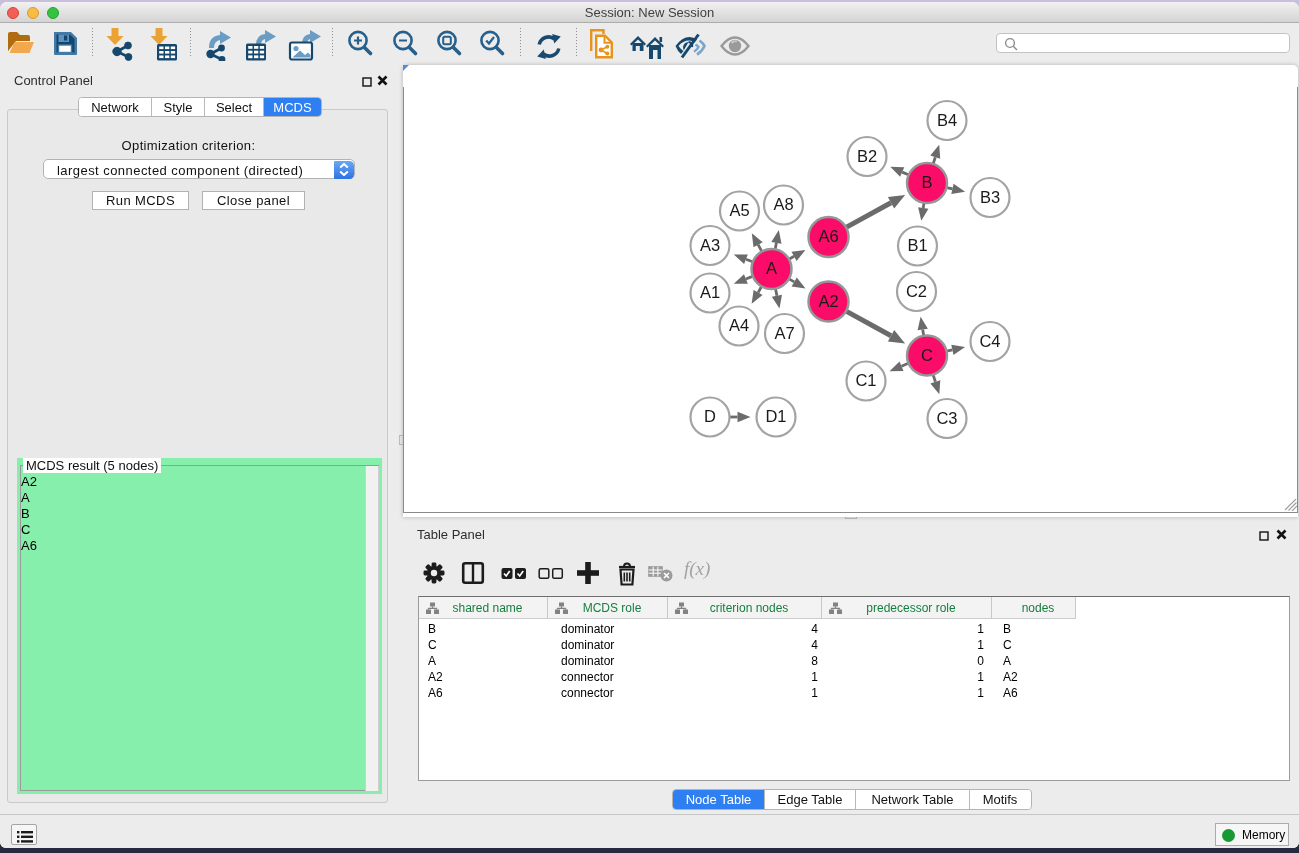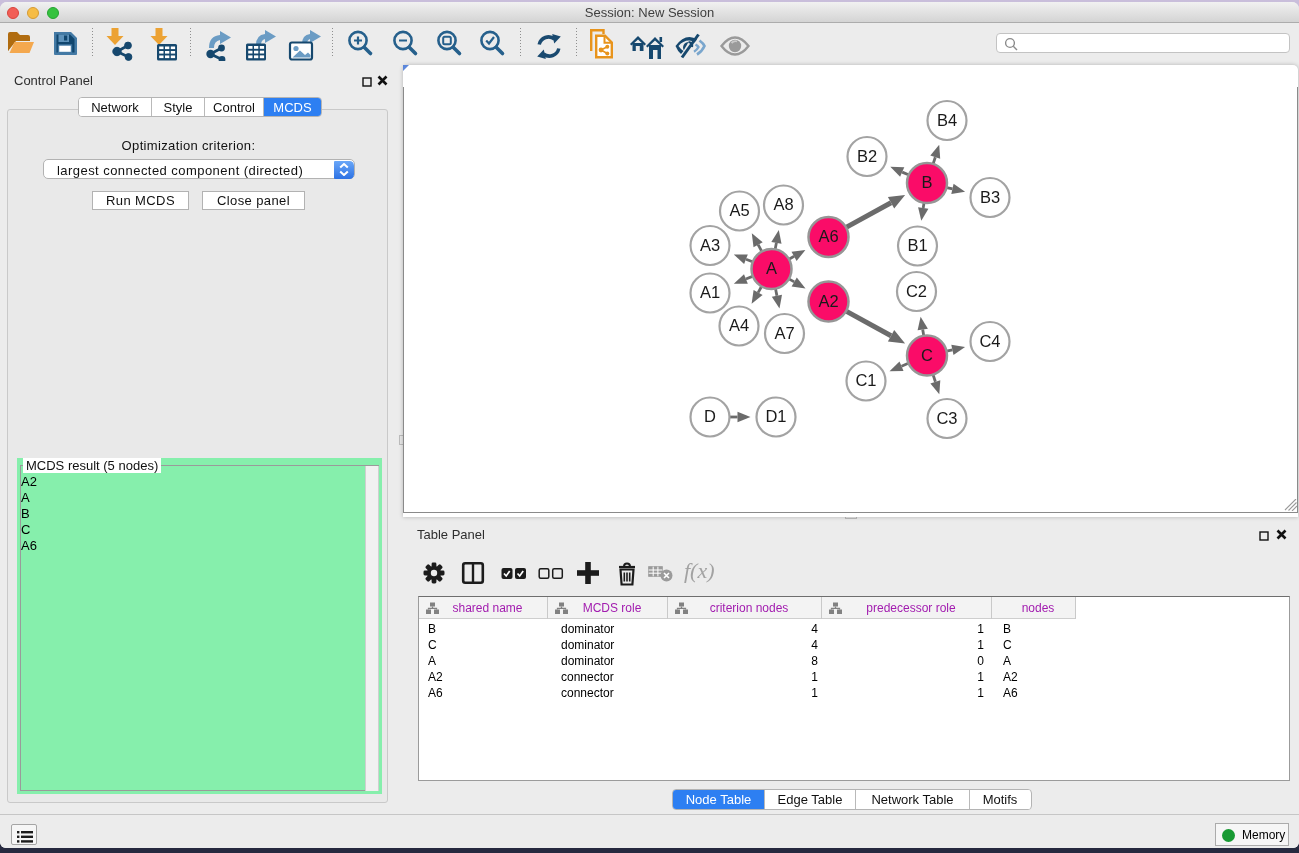--- a/index.html
+++ b/index.html
@@ -47,21 +47,21 @@
   background:linear-gradient(#f2f2f2,#d6d6d6); border:1px solid #a8a8a8; border-bottom:1px solid #9a9a9a;
   border-radius:5px 5px 0 0; }
 #net-title { position:absolute; left:0; right:0; top:4px; text-align:center; font-size:13px; color:#333; }
 #net-canvas { position:absolute; left:0; top:22px; width:895px; height:426px; background:#fff;
   border:1px solid #8a8a8a; border-top:none; }
 
 #tp-title { position:absolute; left:417px; top:525px; font-size:13px; color:#2e2e2e; }
 #tbl { position:absolute; left:418px; top:594px; width:872px; height:185px; background:#fff; border:1px solid #9b9b9b; border-top:1px solid #6e6e6e; }
 #tbl-head { position:absolute; left:0; top:0; width:657px; height:22px; background:#f3f3f3; border-bottom:1px solid #cecece; }
 .th { position:absolute; top:0; height:22px; border-right:1px solid #c9c9c9; }
-.th .t { position:absolute; left:9px; right:0; top:4px; text-align:center; font-size:12px; color:#a21caf; }
+.th .t { position:absolute; left:9px; right:0; top:4px; text-align:center; font-size:12px; color:#15803d; }
 .thi { position:absolute; left:7px; top:5px; }
 .row { position:absolute; font-size:12px; color:#000; height:16px; }
 .cell { position:absolute; top:2px; }
 
 #statusbar { position:absolute; left:0; top:812px; width:1299px; height:48px; background:#ececec; border-top:1px solid #c6c6c6; }
 #memorybtn { position:absolute; left:1215px; top:8px; width:74px; height:23px; background:#f6f6f6;
   border:1px solid #ababab; font-size:12px; color:#000; }
 #listbtn { position:absolute; left:10.5px; top:8.5px; width:26px; height:21.5px; background:#f6f6f6;
   border:1px solid #a5a5a5; border-radius:2px; }
 </style>
@@ -239,21 +239,21 @@
   <div class="winbtns" style="left:362px;top:73px;"><svg width="10" height="10" viewBox="0 0 10 10">
         <rect x="1" y="1" width="8" height="8" fill="none" stroke="#111" stroke-width="1.4"></rect>
       </svg></div>
   <div class="winbtns" style="left:377px;top:72px;"><svg width="11" height="11" viewBox="0 0 11 11">
         <path d="M1.5 1.5 L9.5 9.5 M9.5 1.5 L1.5 9.5" stroke="#111" stroke-width="2.6"></path>
       </svg></div>
   <div id="cp-body"></div>
   <div class="tabgroup" style="left:78px;top:95px;width:244px;">
     <div class="tab" style="width:73px;">Network</div>
     <div class="tab" style="width:53px;">Style</div>
-    <div class="tab" style="width:59px;">Control</div>
+    <div class="tab" style="width:59px;">Select</div>
     <div class="tab sel" style="width:57px;">MCDS</div>
   </div>
   <div id="dropdown">
     <div class="txt">largest connected component (directed)</div>
     <div id="dd-step">
         <svg style="position:absolute;left:4px;top:2px;" width="12" height="13" viewBox="0 0 12 13">
       <path d="M2.2 4.6 L6 1 L9.8 4.6" fill="none" stroke="#fff" stroke-width="2"></path>
       <path d="M2.2 8.4 L6 12 L9.8 8.4" fill="none" stroke="#fff" stroke-width="2"></path>
         </svg>
       </div>
@@ -409,21 +409,21 @@
       <path d="M9.3 11.5v9M12 11.5v9M14.7 11.5v9" stroke="#1c1c1c" stroke-width="1.6"></path>
     </svg>
     <svg style="position:absolute;left:245px;top:12px;" width="26" height="17" viewBox="0 0 26 17">
       <g stroke="#9b9b9b" fill="none">
         <rect x="0.7" y="0.7" width="13.6" height="9.6" fill="#9b9b9b"></rect>
         <path d="M0.7 4h13.6M0.7 7.2h13.6M5.2 0.7v9.6M9.9 0.7v9.6" stroke="#fff" stroke-width="1"></path>
       </g>
       <circle cx="18.5" cy="9.5" r="6" fill="#9b9b9b"></circle>
       <path d="M16 7l5 5M21 7l-5 5" stroke="#fff" stroke-width="1.6"></path>
     </svg>
-    <div style="position:absolute;left:281px;top:4px;font-family:'Liberation Serif',serif;font-style:italic;font-size:22px;color:#a2a2a2;">f(x)</div>
+    <div style="position:absolute;left:281px;top:4px;font-family:'Liberation Serif',serif;font-style:italic;font-size:19px;color:#a2a2a2;">f(x)</div>
   </div>
   <div class="winbtns" style="left:1259px;top:527px;"><svg width="10" height="10" viewBox="0 0 10 10">
         <rect x="1" y="1" width="8" height="8" fill="none" stroke="#111" stroke-width="1.4"></rect>
       </svg></div>
   <div class="winbtns" style="left:1276px;top:526px;"><svg width="11" height="11" viewBox="0 0 11 11">
         <path d="M1.5 1.5 L9.5 9.5 M9.5 1.5 L1.5 9.5" stroke="#111" stroke-width="2.6"></path>
       </svg></div>
   <div id="tbl">
     <div id="tbl-head">
       <div class="th" style="left:0;width:129px;">

